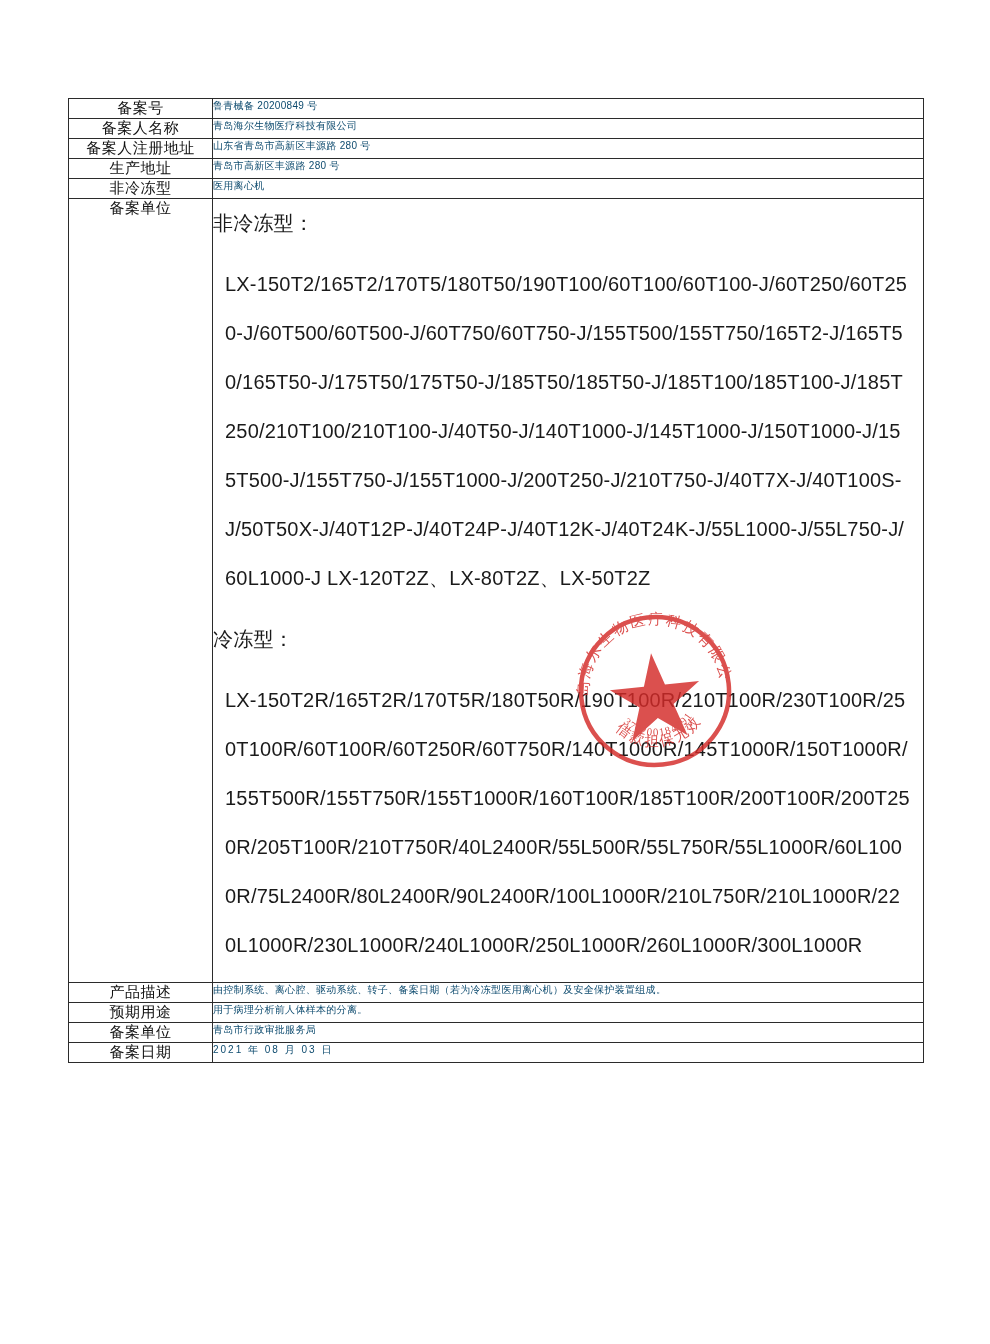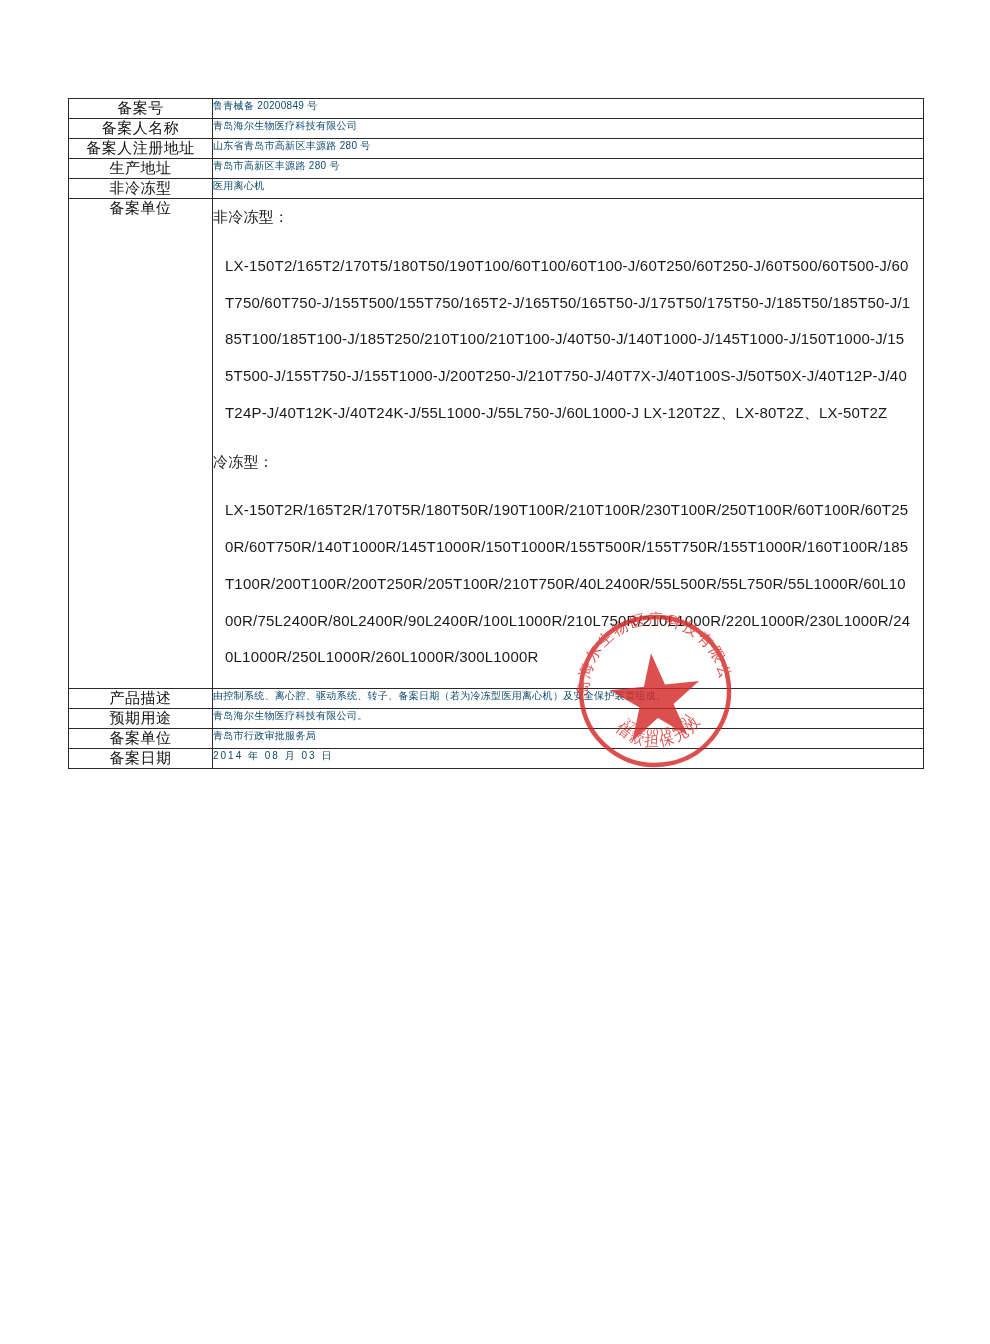--- a/index.html
+++ b/index.html
@@ -48,21 +48,21 @@
     padding: 16px 12px 16px 14px;
     vertical-align: middle;
     letter-spacing: 0.3px;
     color: #0c4a6e;
   }
   .spec-label {
     vertical-align: middle;
   }
   .spec-cell {
     padding: 14px 14px 14px 14px;
-    font-size: 15px;
+    font-size: 20px;
     line-height: 2.45;
     letter-spacing: 0.2px;
     vertical-align: top;
   }
   .spec-cell .sect-title {
     margin: 0 0 2px 0;
   }
   .spec-cell .model-block {
     margin: 12px;
     word-break: break-all;
@@ -124,29 +124,29 @@
           <div class="sect-title-2">冷冻型：</div>
           <div class="model-block">LX-150T2R/165T2R/170T5R/180T50R/190T100R/210T100R/230T100R/250T100R/60T100R/60T250R/60T750R/140T1000R/145T1000R/150T1000R/155T500R/155T750R/155T1000R/160T100R/185T100R/200T100R/200T250R/205T100R/210T750R/40L2400R/55L500R/55L750R/55L1000R/60L1000R/75L2400R/80L2400R/90L2400R/100L1000R/210L750R/210L1000R/220L1000R/230L1000R/240L1000R/250L1000R/260L1000R/300L1000R</div>
         </td>
       </tr>
       <tr>
         <td class="label-cell">产品描述</td>
         <td class="value-cell">由控制系统、离心腔、驱动系统、转子、备案日期（若为冷冻型医用离心机）及安全保护装置组成。</td>
       </tr>
       <tr>
         <td class="label-cell">预期用途</td>
-        <td class="value-cell">青岛海尔生物医疗科技有限公司。</td>
+        <td class="value-cell">用于病理分析前人体样本的分离。</td>
       </tr>
       <tr>
         <td class="label-cell">备案单位</td>
         <td class="value-cell">青岛市行政审批服务局</td>
       </tr>
       <tr>
         <td class="label-cell">备案日期</td>
-        <td class="value-cell date-value">2014 年 08 月 03 日</td>
+        <td class="value-cell date-value">2021 年 08 月 03 日</td>
       </tr>
     </tbody>
   </table>
 
   <div class="seal">
     <svg width="186" height="186" viewBox="0 0 186 186" xmlns="http://www.w3.org/2000/svg">
       <defs>
         <path id="arcTop" d="M 26,93 A 67,67 0 0 1 160,93" fill="none"></path>
         <path id="arcBottom" d="M 38,93 A 55,55 0 0 0 148,93" fill="none"></path>
         <path id="arcCode" d="M 48,93 A 45,45 0 0 0 138,93" fill="none"></path>

